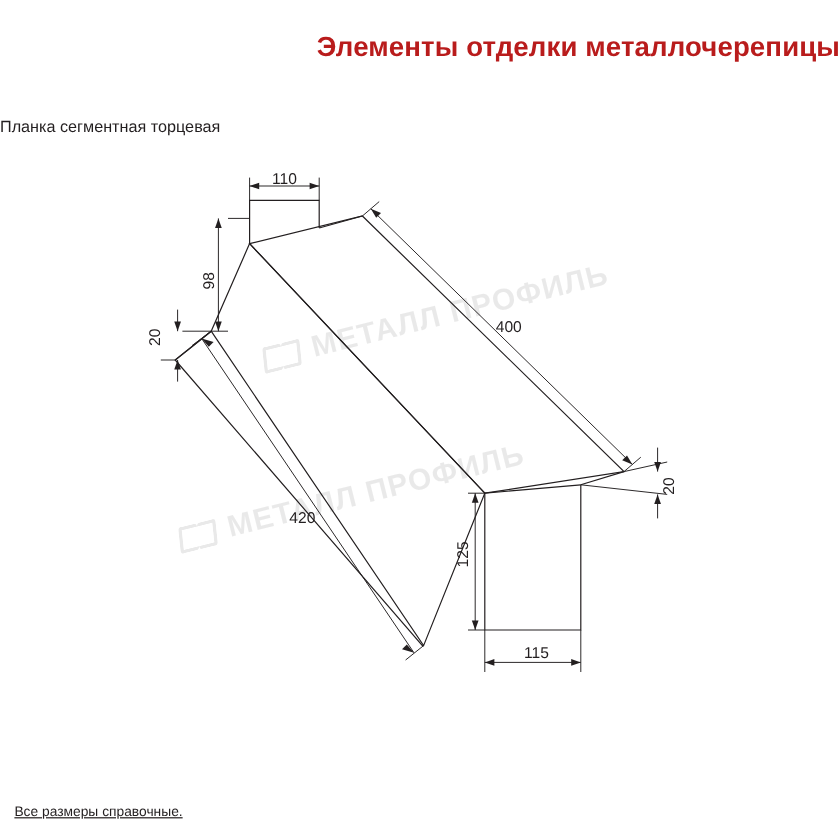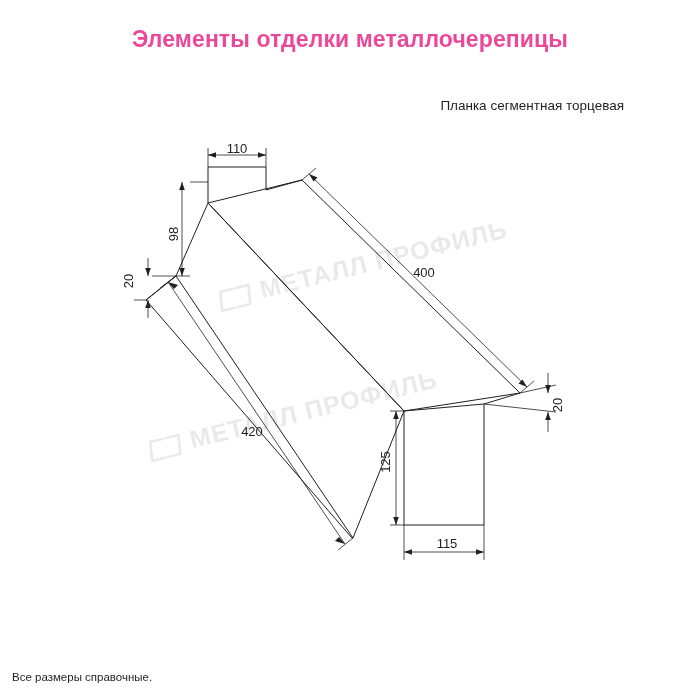--- a/index.html
+++ b/index.html
@@ -13,50 +13,50 @@
     position: relative;
     font-family: "Liberation Sans", sans-serif;
     color: #231f20;
     overflow: hidden;
   }
   #page-title {
     position: absolute;
     top: 26px;
     left: 0;
     width: 700px;
-    text-align: center;
+    text-align: right;
     font-size: 23px;
     font-weight: bold;
     letter-spacing: 0.1px;
-    color: #ec4899;
+    color: #b91c1c;
   }
   #subtitle {
     position: absolute;
     top: 96px;
     left: 0;
     width: 624px;
-    text-align: right;
+    text-align: left;
     font-size: 13.5px;
     line-height: 19px;
     color: #231f20;
   }
   #drawing {
     position: absolute;
     top: 0;
     left: 0;
   }
   .footnotes {
     position: absolute;
     left: 12px;
     bottom: 14px;
     font-size: 11.5px;
     line-height: 17px;
     color: #231f20;
   }
-  .footnotes div { white-space: nowrap; }
+  .footnotes div { white-space: nowrap; text-decoration: underline; }
   .wm {
     position: absolute;
     opacity: 0.085;
     font-weight: bold;
     color: #111;
     white-space: nowrap;
     letter-spacing: 1px;
     pointer-events: none;
     user-select: none;
   }

